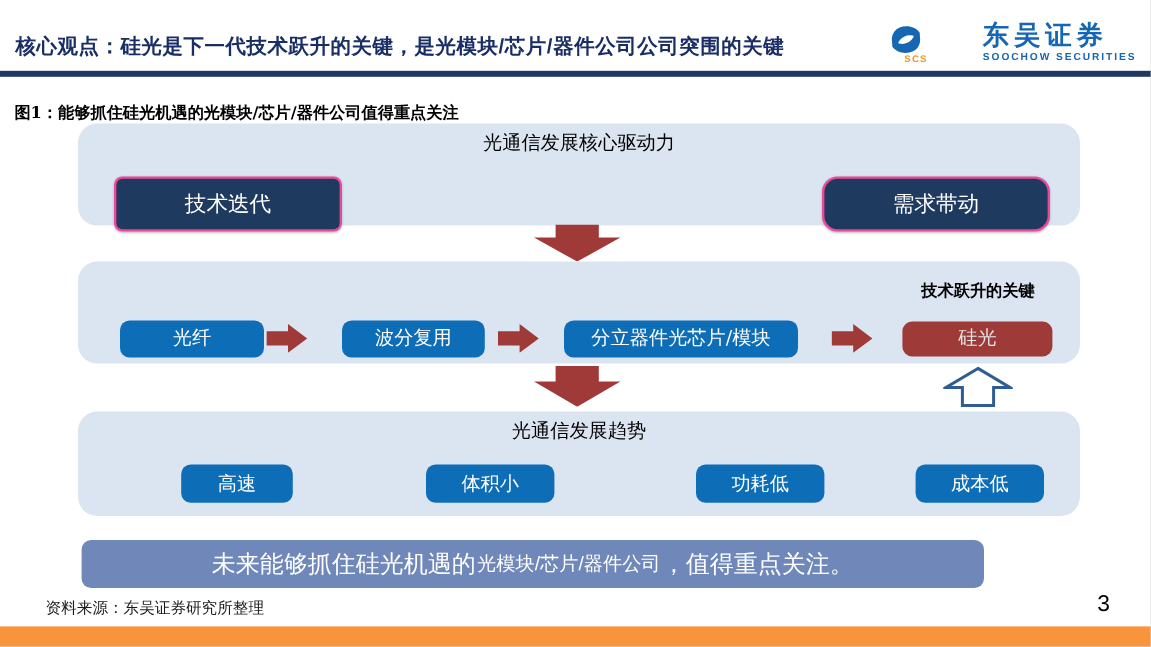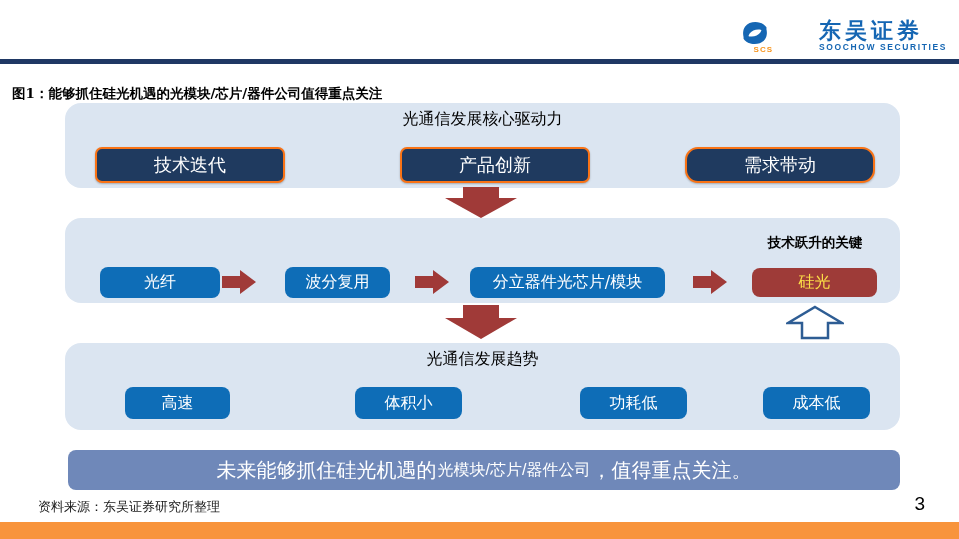--- a/index.html
+++ b/index.html
@@ -31,69 +31,69 @@
   .panel { position:absolute; left:65px; width:835px; background:#dbe5f1; border-radius:16px; }
   .panel-1 { top:103px; height:85px; }
   .panel-2 { top:218px; height:85px; }
   .panel-3 { top:343px; height:87px; }
   .panel-title {
     position:absolute; left:0; width:100%; text-align:center; top:6px;
     font-family:"DejaVu Serif", serif; font-size:16px; color:#000;
   }
   
   .navy-btn {
-    position:absolute; top:44px; height:36px;
-    background:#1f3a5f; border:2px solid #f97316; border-radius:7px;
+    position:absolute; top:44px; height:46px;
+    background:#1f3a5f; border:2px solid #ec4899; border-radius:7px;
     color:#fff; font-family:"DejaVu Serif", serif; font-size:18px;
     display:flex; align-items:center; justify-content:center;
     box-shadow:0 1px 2px rgba(0,0,0,0.25);
   }
   .navy-1 { left:30px;  width:190px; }
   .navy-2 { left:335px; width:190px; }
   .navy-3 { left:620px; width:190px;border-radius:13px; }
   
   .flow-btn {
     position:absolute; top:49px; height:31px;
     background:#0e6db7; border-radius:8px; color:#fff;
     font-family:"DejaVu Serif", serif; font-size:16px;
     display:flex; align-items:center; justify-content:center;
   }
   .flow-1 { left:35px;  width:120px; }
-  .flow-2 { left:220px; width:105px; }
+  .flow-2 { left:220px; width:119px; }
   .flow-3 { left:405px; width:195px; }
   .flow-highlight {
     position:absolute; left:687px; top:50px; width:125px; height:29px;
-    background:#9e3b38; border-radius:8px; color:#fde047;
+    background:#9e3b38; border-radius:8px; color:#e5e5e5;
     font-family:"DejaVu Serif", serif; font-size:16px;
     display:flex; align-items:center; justify-content:center;
   }
   .annotation {
     position:absolute; left:685px; top:16px; width:130px; text-align:center;
     font-family:"Liberation Sans", sans-serif; font-weight:bold; font-size:13.5px; color:#000;
   }
   .flow-arrow { position:absolute; top:52px; }
   .fa-1 { left:157px; } .fa-2 { left:350px; } .fa-3 { left:628px; }
   
   .trend-btn {
     position:absolute; top:44px; height:32px;
     background:#0e6db7; border-radius:8px; color:#fff;
     font-family:"DejaVu Serif", serif; font-size:16px;
     display:flex; align-items:center; justify-content:center;
   }
-  .trend-1 { left:60px;  width:105px; }
+  .trend-1 { left:86px;  width:93px; }
   .trend-2 { left:290px; width:107px; }
   .trend-3 { left:515px; width:107px; }
   .trend-4 { left:698px; width:107px; }
   
   .down-arrow-1 { position:absolute; left:445px; top:187px; }
   .down-arrow-2 { position:absolute; left:445px; top:305px; }
   .up-arrow { position:absolute; left:786px; top:305px; }
   
   .conclusion {
-    position:absolute; left:68px; top:450px; width:832px; height:40px;
+    position:absolute; left:68px; top:450px; width:752px; height:40px;
     background:#6f88b9; border-radius:8px;
     display:flex; align-items:center; justify-content:center;
     color:#fff; font-family:"DejaVu Serif", serif; font-size:20px; white-space:nowrap;
   }
   .conclusion .emph {
     font-family:"Liberation Sans", sans-serif; font-weight:normal; font-size:16px; margin:0 1px;
   }
   
   .source {
     position:absolute; left:38px; top:498px;
@@ -103,20 +103,21 @@
     position:absolute; right:34px; top:493px;
     font-family:"Liberation Sans", sans-serif; font-size:19px; color:#000;
   }
   .bottom-bar { position:absolute; left:0; bottom:0; width:959px; height:17px; background:#f8943c; }
 </style>
 </head>
 <body>
 
 <div class="slide">
 
+  <div class="header-title">核心观点：硅光是下一代技术跃升的关键，是光模块/芯片/器件公司公司突围的关键</div>
 
   <div class="logo">
     <div class="logo-mark">
       <svg width="36" height="30" viewBox="0 0 44 36">
         <path d="M36,11 C31,3 16,2 10,10 c-5,7 -2,16 5,20 c-3,-6 -1,-12 5,-15 c6,-3 13,-1 16,4 z" fill="#1566b3"></path>
         <path d="M8,25 c5,8 20,9 26,1 c5,-7 2,-16 -5,-20 c3,6 1,12 -5,15 c-6,3 -13,1 -16,-4 z" fill="#1566b3"></path>
       </svg>
       <div class="logo-abbr">SCS</div>
     </div>
     <div class="logo-text">
@@ -125,21 +126,20 @@
     </div>
   </div>
 
   <div class="divider"></div>
 
   <div class="fig-label">图1：能够抓住硅光机遇的光模块/芯片/器件公司值得重点关注</div>
 
   <div class="panel panel-1">
     <div class="panel-title">光通信发展核心驱动力</div>
     <div class="navy-btn navy-1">技术迭代</div>
-    <div class="navy-btn navy-2">产品创新</div>
     <div class="navy-btn navy-3">需求带动</div>
   </div>
 
   <div class="down-arrow-1">
     <svg width="72" height="31" viewBox="0 0 72 31">
       <polygon points="18,0 54,0 54,11 72,11 36,31 0,11 18,11" fill="#a03a38"></polygon>
     </svg>
   </div>
 
   <div class="panel panel-2">

